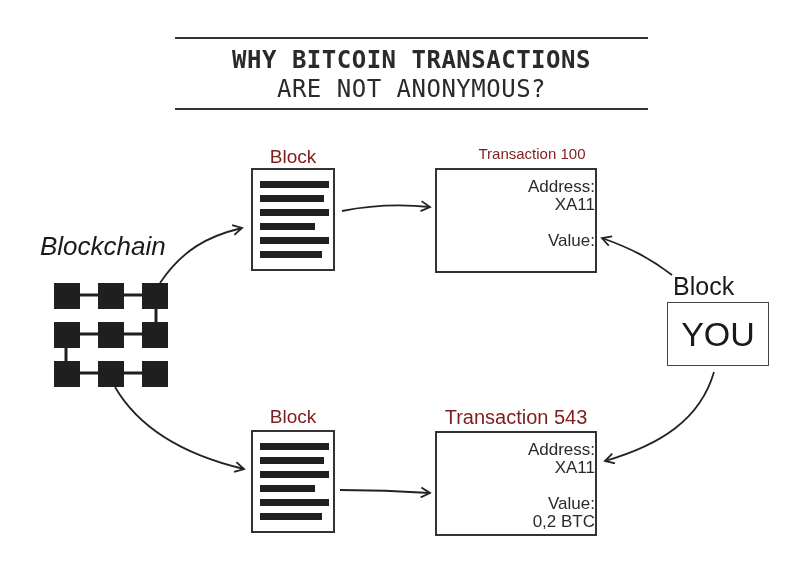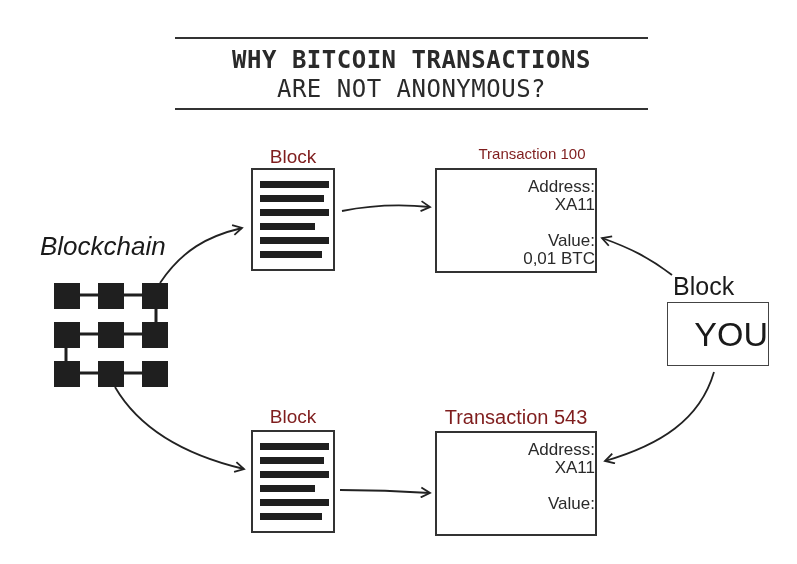--- a/index.html
+++ b/index.html
@@ -6,21 +6,21 @@
     body { width: 797px; height: 564px; position: relative; overflow: hidden; font-family: "Liberation Sans", sans-serif; color: #1e1e1e; }
     .abs { position: absolute; }
     .rule { position: absolute; left: 175px; width: 473px; height: 2px; background: #333333; }
     .title { position: absolute; left: 175px; width: 473px; text-align: center; font-family: "DejaVu Sans Mono", monospace; font-size: 24px; line-height: 29px; color: #2a2a2a; letter-spacing: 0.5px; }
     .label { position: absolute; font-size: 19px; color: #7f1d1d; text-align: center; white-space: nowrap; }
     .big-label { position: absolute; font-size: 26px; color: #1a1a1a; white-space: nowrap; font-weight: 300; }
     .block { position: absolute; width: 84px; height: 103px; border: 2px solid #333; background: #fff; box-sizing: border-box; }
     .block .ln { position: absolute; left: 7px; height: 7px; background: #1f1f1f; }
     .tx { position: absolute; width: 162px; height: 105px; border: 2px solid #333; box-sizing: border-box; background: #fff; text-align: right; font-size: 17px; line-height: 18px; color: #2a2a2a; }
     .tx .row { display: block; }
-    .you { position: absolute; left: 667px; top: 302px; width: 102px; height: 64px; border: 1.5px solid #444; box-sizing: border-box; text-align: right; font-size: 34px; line-height: 62px; color: #1a1a1a; }
+    .you { position: absolute; left: 667px; top: 302px; width: 102px; height: 64px; border: 1.5px solid #444; box-sizing: border-box; text-align: center; font-size: 34px; line-height: 62px; color: #1a1a1a; }
     svg.lines { position: absolute; left: 0; top: 0; }
   </style>
 </head>
 <body>
 
 <div class="rule" style="top:37px;"></div>
 <div class="title" style="top:46px;font-weight:bold;">WHY BITCOIN TRANSACTIONS</div>
 <div class="title" style="top:75px;">ARE NOT ANONYMOUS?</div>
 <div class="rule" style="top:108px;"></div>
 
@@ -85,24 +85,24 @@
   <div class="ln" style="top:53px; width:55px;"></div>
   <div class="ln" style="top:67px; width:69px;"></div>
   <div class="ln" style="top:81px; width:62px;"></div>
 </div>
 
 <div class="label" style="left:441px; width:182px; top:145px; font-size:15px;">Transaction 100</div>
 <div class="tx" style="left:435px; top:168px;">
   <span class="row" style="margin-top:8px;">Address:</span>
   <span class="row">XA11</span>
   <span class="row" style="margin-top:18px;">Value:</span>
-  <span class="row">0,01 BTC</span>
 </div>
 
 <div class="label" style="left:425px; width:182px; top:406px; font-size:20px;">Transaction 543</div>
 <div class="tx" style="left:435px; top:431px;">
   <span class="row" style="margin-top:8px;">Address:</span>
   <span class="row">XA11</span>
   <span class="row" style="margin-top:18px;">Value:</span>
+  <span class="row">0,2 BTC</span>
 </div>
 
 <div class="big-label" style="left:673px; top:272px; font-size:25px;">Block</div>
 <div class="you">YOU</div>
 
 </body></html>

